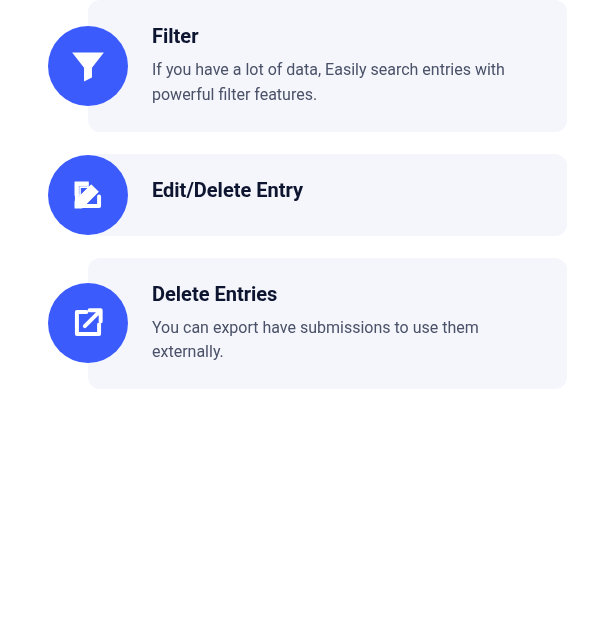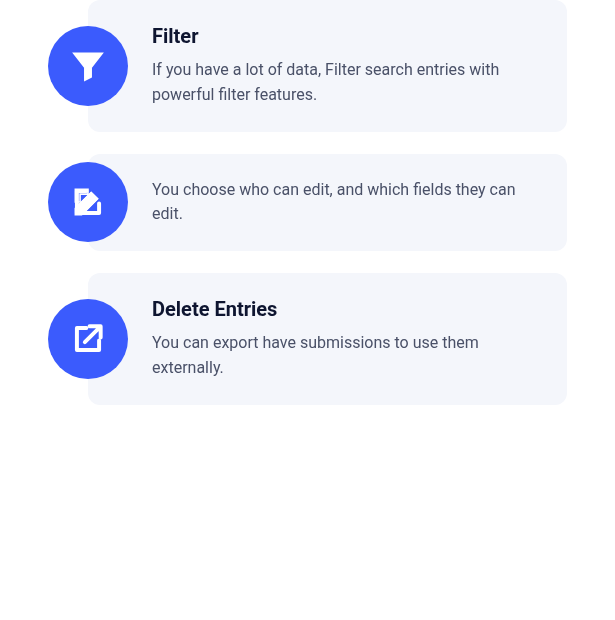--- a/index.html
+++ b/index.html
@@ -58,34 +58,34 @@
 
 <div class="container">
 
   <div class="feature-card">
     <div class="icon-circle">
       <svg viewBox="0 0 24 24">
           <path d="M3 4h18l-7 9v6l-4 2v-8L3 4z" fill="#fff"></path>
         </svg>
     </div>
     <div class="feature-title">Filter</div>
-    <div class="feature-desc">If you have a lot of data, Filter search entries with powerful filter features.</div>
+    <div class="feature-desc">If you have a lot of data, Easily search entries with powerful filter features.</div>
   </div>
 
 
   <div class="feature-card">
     <div class="icon-circle">
       <svg viewBox="0 0 24 24">
         <path d="M4 16v4h4l10-10-4-4L4 16z" fill="#fff"></path>
         <path d="M4 4h8v3H7v5H4V4z" fill="none"></path>
         <path d="M5 5h6M5 5v14h14v-6" stroke="#fff" stroke-width="2.5" fill="none" stroke-linecap="round" stroke-linejoin="round"></path>
         <path d="M14 6l4 4-8 8H6v-4l8-8z" fill="#fff"></path>
       </svg>
     </div>
-    <div class="feature-desc">You choose who can edit, and which fields they can edit.</div>
+    <div class="feature-title">Edit/Delete Entry</div>
   </div>
 
   <div class="feature-card">
     <div class="icon-circle">
       <svg viewBox="0 0 24 24">
         <path d="M5 5h6M5 5v14h14v-6" stroke="#fff" stroke-width="2.5" fill="none" stroke-linecap="round" stroke-linejoin="round"></path>
         <path d="M13 4h7v7M20 4L10 14" stroke="#fff" stroke-width="2.5" fill="none" stroke-linecap="round" stroke-linejoin="round"></path>
       </svg>
     </div>
     <div class="feature-title">Delete Entries</div>

